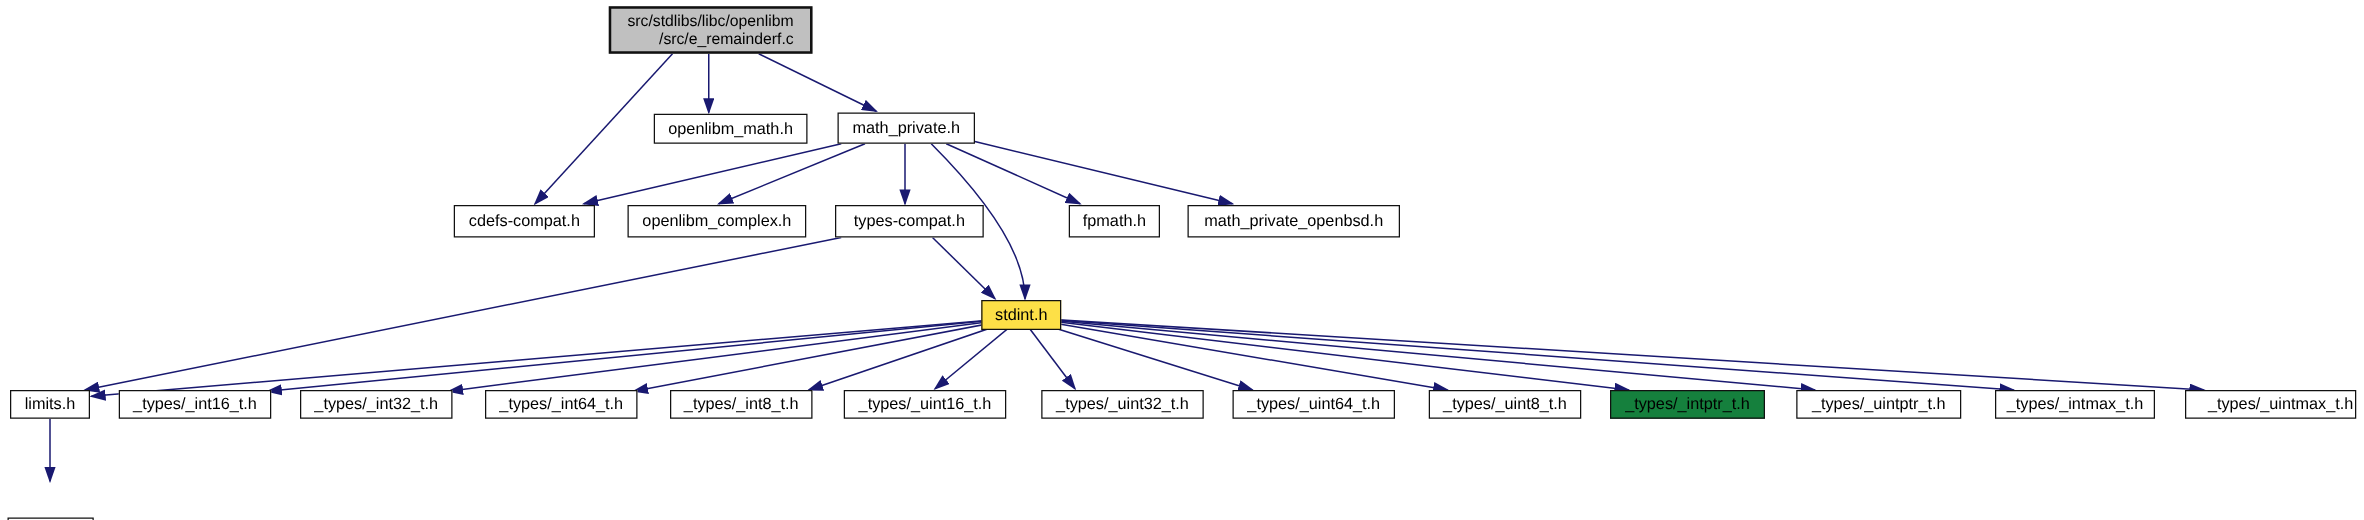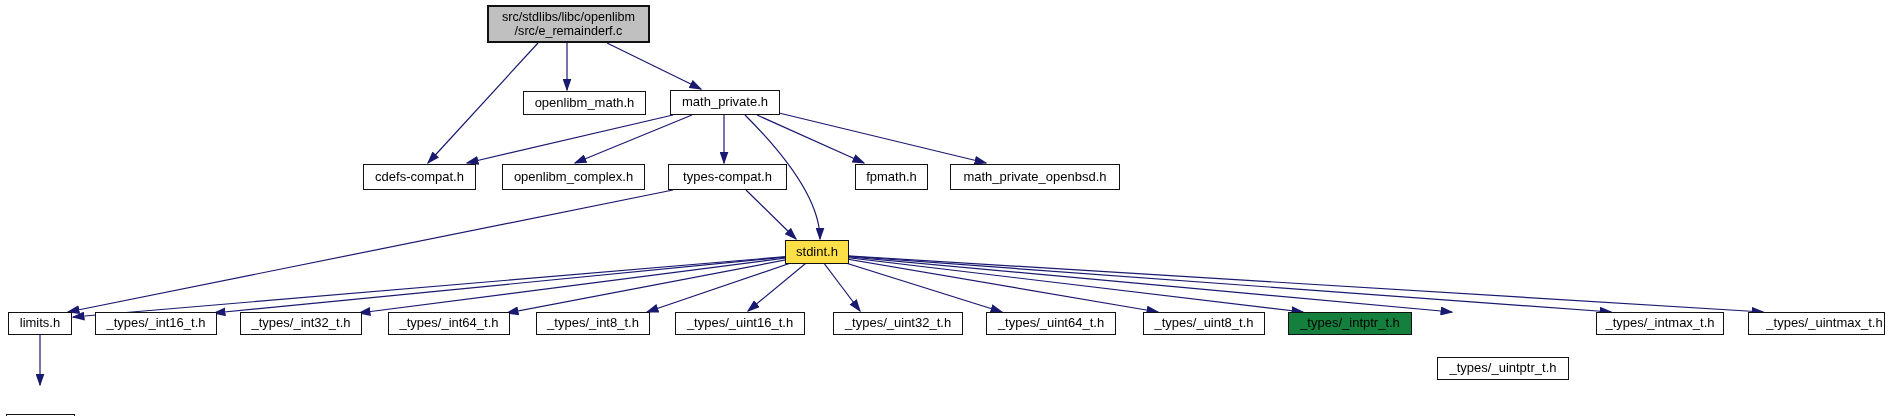--- a/index.html
+++ b/index.html
@@ -21,21 +21,21 @@
     top: 0;
     width: 1891px;
     height: 416px;
   }
   .node {
     position: absolute;
     box-sizing: border-box;
     display: flex;
     align-items: center;
     justify-content: center;
-    text-align: center;
+    text-align: right;
     border: 1px solid #111111;
     background: #ffffff;
     color: #000000;
     font-size: 13px;
     line-height: 1.15;
     white-space: pre-line;
     cursor: pointer;
   }
   .node.root {
     border-width: 2px;
@@ -95,18 +95,18 @@
       <div class="node" style="left: 8px; top: 312px; width: 64px; height: 23px; background: rgb(255, 255, 255); border-color: rgb(17, 17, 17);"><span>limits.h</span></div>
       <div class="node" style="left: 95px; top: 312px; width: 122px; height: 23px; background: rgb(255, 255, 255); border-color: rgb(17, 17, 17);"><span>_types/_int16_t.h</span></div>
       <div class="node" style="left: 240px; top: 312px; width: 122px; height: 23px; background: rgb(255, 255, 255); border-color: rgb(17, 17, 17);"><span>_types/_int32_t.h</span></div>
       <div class="node" style="left: 388px; top: 312px; width: 122px; height: 23px; background: rgb(255, 255, 255); border-color: rgb(17, 17, 17);"><span>_types/_int64_t.h</span></div>
       <div class="node" style="left: 536px; top: 312px; width: 114px; height: 23px; background: rgb(255, 255, 255); border-color: rgb(17, 17, 17);"><span>_types/_int8_t.h</span></div>
       <div class="node" style="left: 675px; top: 312px; width: 130px; height: 23px; background: rgb(255, 255, 255); border-color: rgb(17, 17, 17);"><span>_types/_uint16_t.h</span></div>
       <div class="node" style="left: 833px; top: 312px; width: 130px; height: 23px; background: rgb(255, 255, 255); border-color: rgb(17, 17, 17);"><span>_types/_uint32_t.h</span></div>
       <div class="node" style="left: 986px; top: 312px; width: 130px; height: 23px; background: rgb(255, 255, 255); border-color: rgb(17, 17, 17);"><span>_types/_uint64_t.h</span></div>
       <div class="node" style="left: 1143px; top: 312px; width: 122px; height: 23px; background: rgb(255, 255, 255); border-color: rgb(17, 17, 17);"><span>_types/_uint8_t.h</span></div>
       <div class="node" style="left: 1288px; top: 312px; width: 124px; height: 23px; background: #15803d; border-color: rgb(17, 17, 17);"><span>_types/_intptr_t.h</span></div>
-      <div class="node" style="left: 1437px; top: 312px; width: 132px; height: 23px; background: rgb(255, 255, 255); border-color: rgb(17, 17, 17); margin-top: 45px;"><span>_types/_uintptr_t.h</span></div>
+      <div class="node" style="left: 1437px; top: 312px; width: 132px; height: 23px; background: rgb(255, 255, 255); border-color: rgb(17, 17, 17);"><span>_types/_uintptr_t.h</span></div>
       <div class="node" style="left: 1596px; top: 312px; width: 128px; height: 23px; background: rgb(255, 255, 255); border-color: rgb(17, 17, 17);"><span>_types/_intmax_t.h</span></div>
       <div class="node" style="left: 1748px; top: 312px; width: 137px; height: 23px; background: rgb(255, 255, 255); border-color: rgb(17, 17, 17); padding-left: 16px;"><span>_types/_uintmax_t.h</span></div>
       <div class="node" style="left: 6px; top: 386px; width: 69px; height: 22px; background: rgb(255, 255, 255); border-color: rgb(17, 17, 17); margin-top: 28px;"><span>_limits.h</span></div>
     </div>
 </div>
 
 </body></html>

